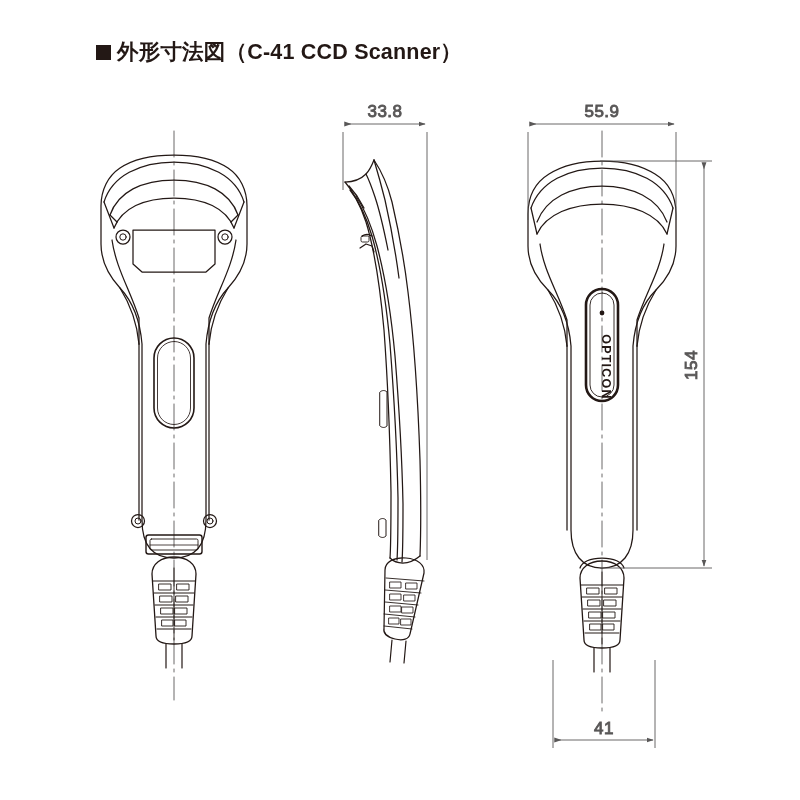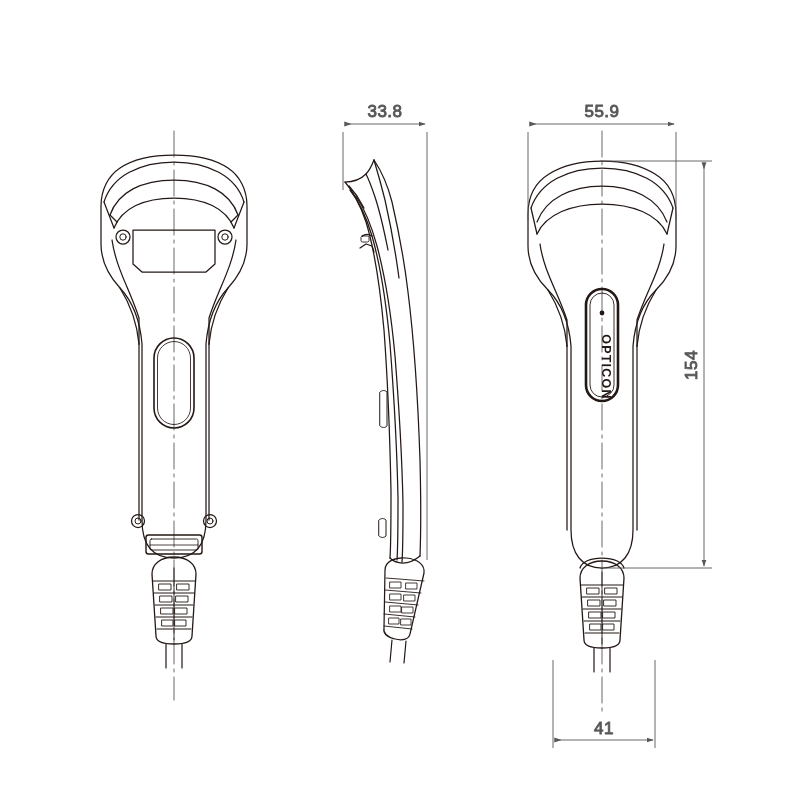--- a/index.html
+++ b/index.html
@@ -56,20 +56,24 @@
     font-size: 17px;
     fill: #595757;
     letter-spacing: 0.5px;
   }
 </style>
 </head>
 <body>
 
 <div id="sheet">
 
+  <div id="title-block">
+    <span class="title-bullet"></span>
+    <span class="title-text">外形寸法図（C-41 CCD Scanner）</span>
+  </div>
 
   <svg id="drawing-svg" width="800" height="800" viewBox="0 0 800 800">
     <defs>
       <marker id="arrL" viewBox="0 0 10 10" refX="9" refY="5" markerWidth="8" markerHeight="8" orient="auto-start-reverse">
         <path d="M0,5 L10,1.6 L10,8.4 Z" fill="#595757"></path>
       </marker>
       <marker id="arrR" viewBox="0 0 10 10" refX="9" refY="5" markerWidth="8" markerHeight="8" orient="auto">
         <path d="M0,1.6 L10,5 L0,8.4 Z" fill="#595757"></path>
       </marker>
     </defs>

